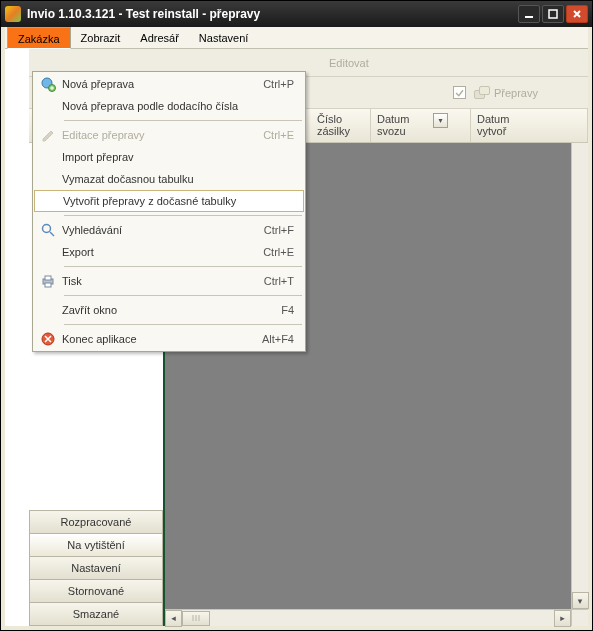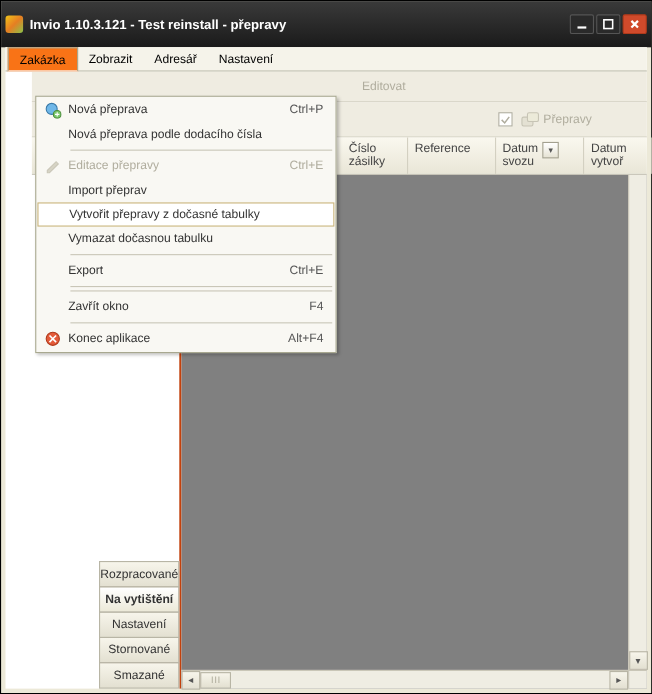--- a/index.html
+++ b/index.html
@@ -15,21 +15,21 @@
   }
   .window {
     width: 593px;
     height: 631px;
     border: 1px solid #000;
     display: flex;
     flex-direction: column;
     background: #ece9d8;
   }
   .titlebar {
-    height: 42px;
+    height: 26px;
     background: linear-gradient(to bottom, #3a3a3a, #1a1a1a);
     display: flex;
     align-items: center;
     padding: 0 4px;
     color: #fff;
     font-weight: bold;
     font-size: 12px;
   }
   .titlebar .app-icon {
     width: 16px; height: 16px;
@@ -157,38 +157,37 @@
 
   .body-area {
     flex:1;
     display:flex;
     position:relative;
   }
   .side-panel {
     width: 136px;
     display:flex;
     flex-direction:column;
-    border-right: 2px solid #c2410c;
-    align-items: flex-end;
+    border-right: 2px solid #14532d;
   }
   .side-top { flex:1; background:#fff; }
   .side-buttons {
     background:#ece9dc;
   }
   .side-btn {
     height: 24px;
     border:1px solid #b8b5a5;
     margin-top:-1px;
     background: linear-gradient(to bottom,#f7f5eb,#e3e0d1);
     display:flex; align-items:center; justify-content:center;
     color:#333;
   }
   .side-btn.selected {
     background: linear-gradient(to bottom,#fff,#ece9d8);
-    font-weight:bold;
+    font-weight:normal;
   }
   .side-btn:first-child { margin-top:0; }
 
   .grid-body {
     flex:1;
     background:#808080;
     position:relative;
   }
   .hscroll {
     position:absolute;
@@ -326,23 +325,20 @@
               <path d="M3 8 L7 12 L13 4" fill="none" stroke="#b0ad9e" stroke-width="2"></path>
             </svg>
         </span>
         <span class="chat-ico"></span>
         <span class="disabled-text">Přepravy</span>
       </div>
 
       <div class="grid-head">
         <div class="grid-col" style="width:60px">
           <span>Číslo<br>zásilky</span>
-        </div>
-        <div class="grid-col" style="width:88px">
-          <span>Reference</span>
         </div>
         <div class="grid-col" style="width:100px; display:flex; align-items:flex-start; justify-content:space-between;">
           <span>Datum<br>svozu</span>
           <span class="dd">▾</span>
         </div>
         <div class="grid-col" style="flex:1">
           <span>Datum<br>vytvoř</span>
         </div>
       </div>
 
@@ -399,35 +395,56 @@
                 <path d="M3 12 L11 4 L13 6 L5 14 L3 14 Z" fill="#d7d4c5" stroke="#cac7b8"></path>
               </svg>
           </span>
           <span class="mi-label">Editace přepravy</span>
           <span class="mi-sc">Ctrl+E</span>
         </div>
         <div class="menu-item">
           <span class="mi-icon"></span>
           <span class="mi-label">Import přeprav</span>
         </div>
+        <div class="menu-item">
+          <span class="mi-icon"></span>
+          <span class="mi-label">Vymazat dočasnou tabulku</span>
+        </div>
         <div class="menu-item highlight">
           <span class="mi-icon"></span>
           <span class="mi-label">Vytvořit přepravy z dočasné tabulky</span>
         </div>
-        <div class="menu-item">
-          <span class="mi-icon"></span>
-          <span class="mi-label">Vymazat dočasnou tabulku</span>
-        </div>
         <div class="menu-sep"></div>
+        <div class="menu-item">
+          <span class="mi-icon">
+            <svg class="ico" viewBox="0 0 16 16">
+                <circle cx="6.5" cy="6.5" r="4" fill="none" stroke="#5a8ac0" stroke-width="1.5"></circle>
+                <path d="M10 10 L14 14" stroke="#5a8ac0" stroke-width="1.5"></path>
+              </svg>
+          </span>
+          <span class="mi-label">Vyhledávání</span>
+          <span class="mi-sc">Ctrl+F</span>
+        </div>
         <div class="menu-item">
           <span class="mi-icon"></span>
           <span class="mi-label">Export</span>
           <span class="mi-sc">Ctrl+E</span>
         </div>
         <div class="menu-sep"></div>
+        <div class="menu-item">
+          <span class="mi-icon">
+            <svg class="ico" viewBox="0 0 16 16">
+                <rect x="3" y="6" width="10" height="5" fill="#b9c5d2" stroke="#7a8aa0"></rect>
+                <rect x="5" y="3" width="6" height="4" fill="#fff" stroke="#7a8aa0"></rect>
+                <rect x="5" y="10" width="6" height="4" fill="#fff" stroke="#7a8aa0"></rect>
+              </svg>
+          </span>
+          <span class="mi-label">Tisk</span>
+          <span class="mi-sc">Ctrl+T</span>
+        </div>
         <div class="menu-sep"></div>
         <div class="menu-item">
           <span class="mi-icon"></span>
           <span class="mi-label">Zavřít okno</span>
           <span class="mi-sc">F4</span>
         </div>
         <div class="menu-sep"></div>
         <div class="menu-item">
           <span class="mi-icon">
             <svg class="ico" viewBox="0 0 16 16">

